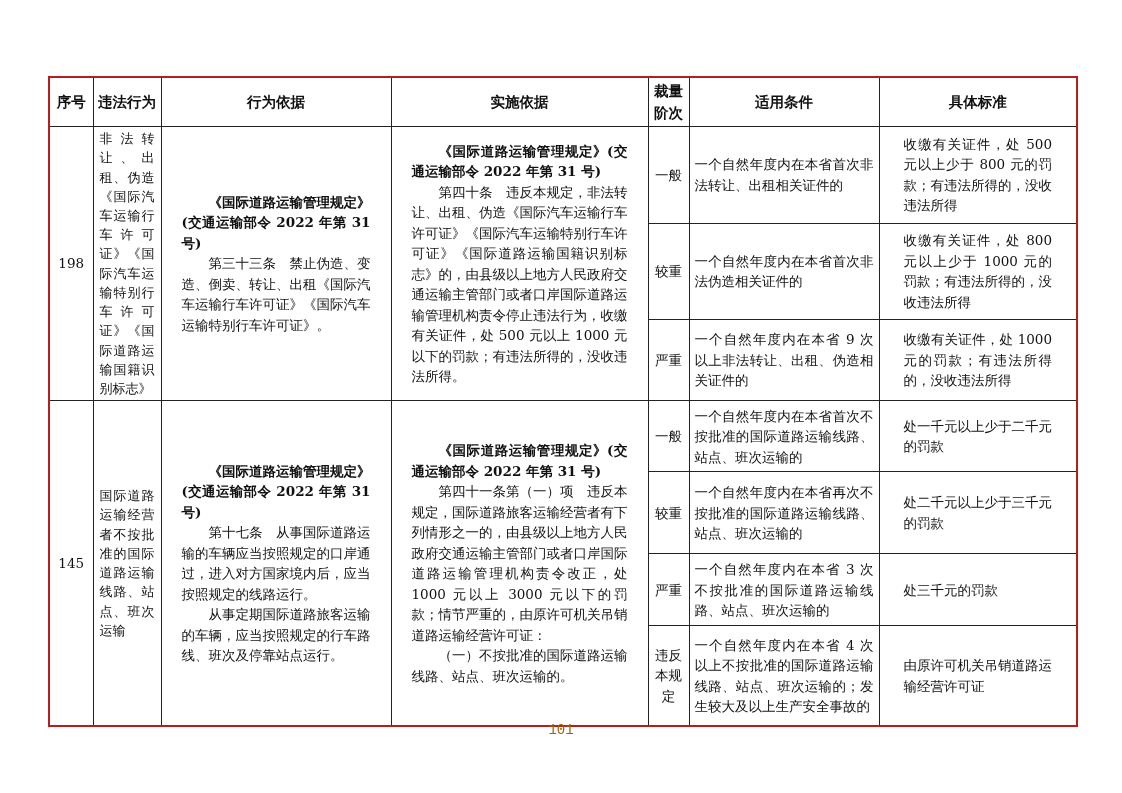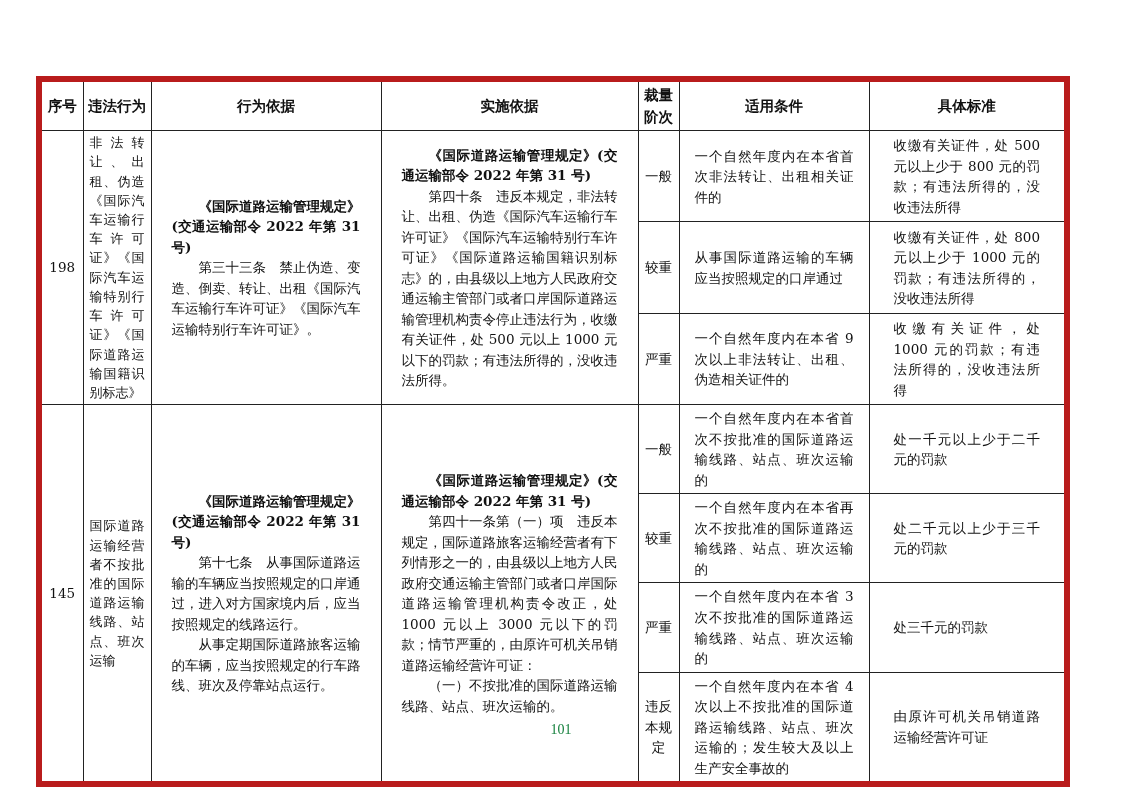--- a/index.html
+++ b/index.html
@@ -6,26 +6,26 @@
   .page {
     position: relative;
     width: 1122px;
     height: 793px;
     background: #ffffff;
     font-family: "DejaVu Serif", "Liberation Serif", serif;
     color: #111111;
   }
   table.tbl {
     position: absolute;
-    left: 36px;
+    left: 48px;
     top: 76px;
     width: 1028px;
     border-collapse: collapse;
     table-layout: fixed;
-    border: 6px solid #b91c1c;
+    border: 2px solid #b91c1c;
   }
   .tbl th, .tbl td {
     border: 1px solid #222222;
     vertical-align: middle;
     font-size: 13.5px;
     line-height: 1.52;
     overflow: hidden;
   }
   .tbl thead th {
     height: 42px;
@@ -50,38 +50,38 @@
     text-align: justify;
     text-justify: inter-ideograph;
   }
   td.c-basis p { margin: 0; text-indent: 2em; }
   td.c-basis p.cite { font-weight: bold; }
   td.c-grade {
     text-align: center;
     padding: 2px 6px;
   }
   td.c-cond {
-    padding: 3px 15px;
+    padding: 3px 5px;
     text-align: justify;
     text-justify: inter-ideograph;
   }
   td.c-std {
     padding: 3px 24px;
     text-align: justify;
     text-justify: inter-ideograph;
   }
   .pageno {
     position: absolute;
     top: 722px;
     left: 0;
     width: 100%;
     text-align: center;
     font-size: 14px;
-    color: #15803d;
-    font-family: Liberation Serif, serif;
+    color: #a16207;
+    font-family: Liberation Mono, monospace;
   }
 </style>
 </head>
 <body>
 
 <div class="page">
 
   <table class="tbl">
     <colgroup>
       <col style="width:44px">
@@ -115,21 +115,21 @@
         <td class="c-basis" rowspan="3">
           <p class="cite">《国际道路运输管理规定》(交通运输部令 2022 年第 31 号)</p>
           <p>第四十条　违反本规定，非法转让、出租、伪造《国际汽车运输行车许可证》《国际汽车运输特别行车许可证》《国际道路运输国籍识别标志》的，由县级以上地方人民政府交通运输主管部门或者口岸国际道路运输管理机构责令停止违法行为，收缴有关证件，处 500 元以上 1000 元以下的罚款；有违法所得的，没收违法所得。</p>
         </td>
         <td class="c-grade">一般</td>
         <td class="c-cond">一个自然年度内在本省首次非法转让、出租相关证件的</td>
         <td class="c-std">收缴有关证件，处 500 元以上少于 800 元的罚款；有违法所得的，没收违法所得</td>
       </tr>
       <tr style="height:85px">
         <td class="c-grade">较重</td>
-        <td class="c-cond">从事国际道路运输的车辆应当按照规定的口岸通过</td>
+        <td class="c-cond">一个自然年度内在本省首次非法伪造相关证件的</td>
         <td class="c-std">收缴有关证件，处 800 元以上少于 1000 元的罚款；有违法所得的，没收违法所得</td>
       </tr>
       <tr style="height:75px">
         <td class="c-grade">严重</td>
         <td class="c-cond">一个自然年度内在本省 9 次以上非法转让、出租、伪造相关证件的</td>
         <td class="c-std">收缴有关证件，处 1000 元的罚款；有违法所得的，没收违法所得</td>
       </tr>
 
       <tr style="height:71px">
         <td class="c-seq" rowspan="4">145</td>

